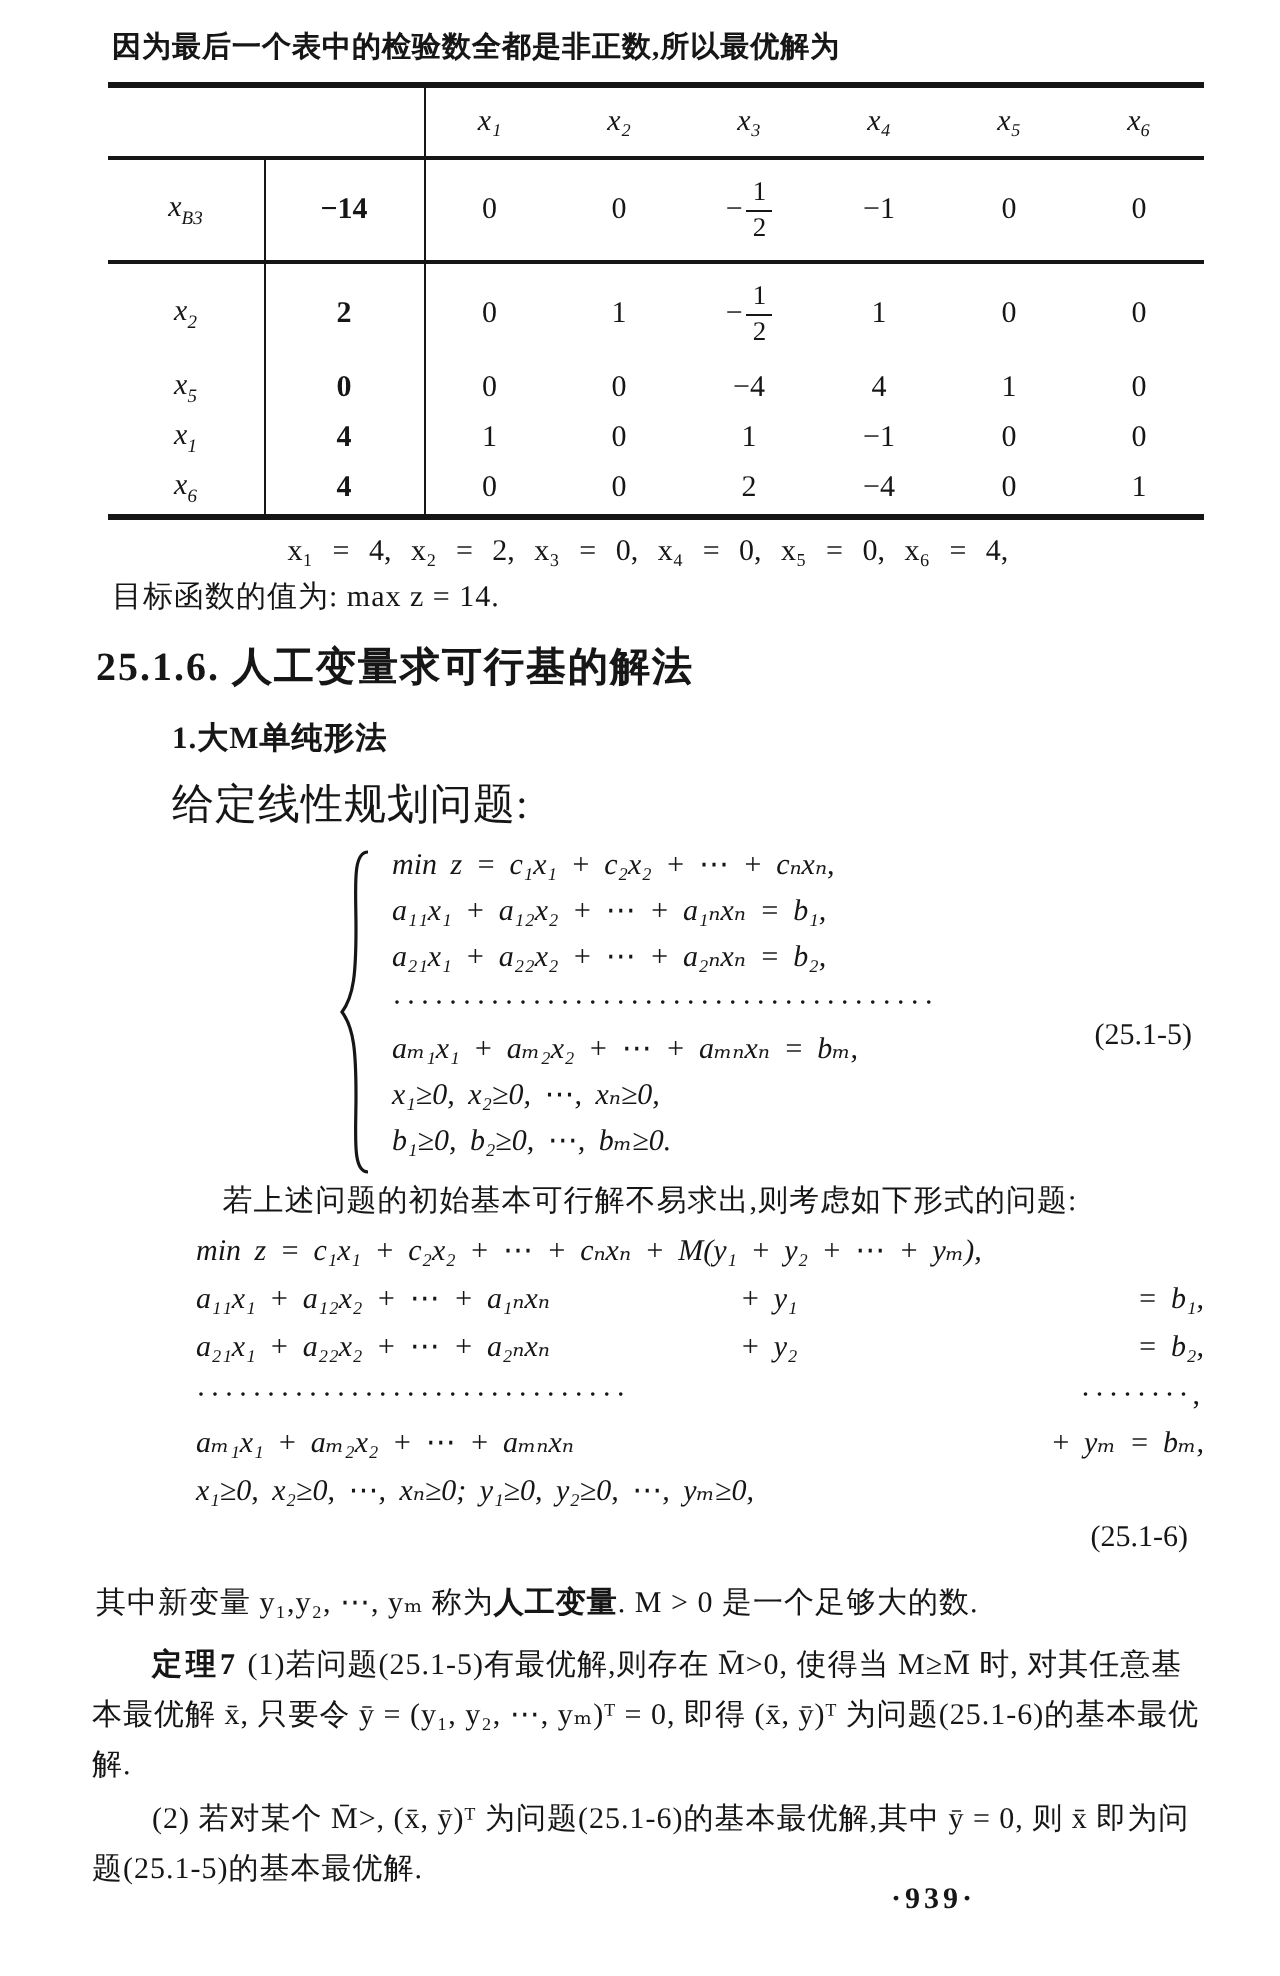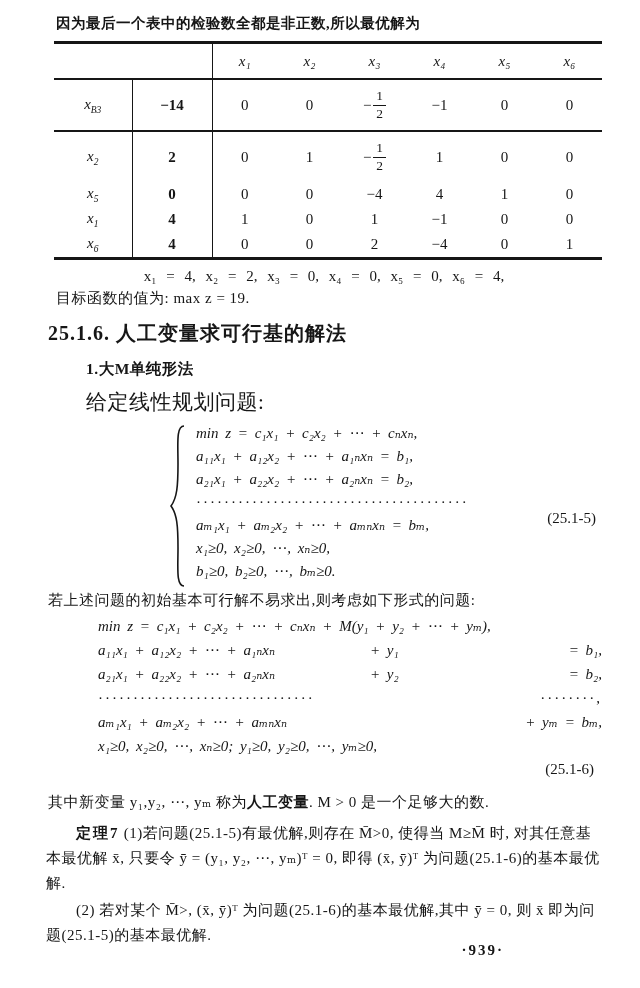--- a/index.html
+++ b/index.html
@@ -35,35 +35,35 @@
   .sub1{font-size:15.5px;font-weight:bold;margin:12px 0 0 40px;}
   .sub2{font-size:21px;margin:8px 0 0 40px;}
   
   .eq5{position:relative;margin:6px 0 0 0;}
   .eq5body{margin-left:150px;font-size:15px;line-height:23px;}
   .math-line{font-style:italic;word-spacing:3px;white-space:nowrap;}
   .dots-line{font-style:normal;letter-spacing:2px;}
   .brace{position:absolute;left:122px;top:2px;}
   .eq5label{position:absolute;right:6px;top:88px;font-size:15px;font-style:normal;}
   
-  .consider{font-size:15px;margin:8px 0 0 2px;}
+  .consider{font-size:15px;margin:8px 0 0 2px;text-align:center;}
   .eq6{margin:4px 0 0 0;font-size:15px;line-height:24px;}
   .eq6 .full{margin-left:52px;}
   .eq6row{display:flex;margin-left:52px;}
   .e6left{width:272px;}
   .e6mid{width:130px;}
   .e6right{margin-left:auto;text-align:right;}
   .eq6label{text-align:right;margin-right:8px;font-size:15px;line-height:22px;}
   
   .pnew{font-size:15px;margin:10px 0 0 2px;line-height:25px;}
   .thm{font-size:15px;margin:6px 0 0 0;text-indent:30px;line-height:25px;}
   .thm2{font-size:15px;margin:2px 0 0 0;text-indent:30px;line-height:25px;}
   .thm-head{font-weight:bold;letter-spacing:2px;}
   .bold{font-weight:bold;}
-  .pagenum{position:absolute;top:942px;right:136px;font-size:15px;font-weight:bold;letter-spacing:2px;}
+  .pagenum{position:absolute;top:942px;right:152px;font-size:15px;font-weight:bold;letter-spacing:2px;}
 </style>
 </head>
 <body>
 
 <div class="page">
 
   <p class="intro cjk">因为最后一个表中的检验数全都是非正数,所以最优解为</p>
 
   <table class="simplex">
     <colgroup>
@@ -149,21 +149,21 @@
       <td>0</td>
       <td>2</td>
       <td>−4</td>
       <td>0</td>
       <td>1</td>
     </tr>
   </tbody>
     </table>
 
   <div class="sol">x₁ = 4, x₂ = 2, x₃ = 0, x₄ = 0, x₅ = 0, x₆ = 4,</div>
-  <p class="obj cjk">目标函数的值为:  max z = 19.</p>
+  <p class="obj cjk">目标函数的值为:  max z = 14.</p>
 
   <h2 class="sect cjk">25.1.6.  人工变量求可行基的解法</h2>
   <p class="sub1 cjk">1.大M单纯形法</p>
   <p class="sub2 cjk">给定线性规划问题:</p>
 
   <div class="eq5">
     <span class="brace">
       <svg width="18" height="164" viewBox="0 0 18 164" xmlns="http://www.w3.org/2000/svg">
         <path d="M16 2 C8 2 10 20 10 40 C10 62 9 74 3 82 C9 90 10 102 10 124 C10 144 8 162 16 162" fill="none" stroke="#161616" stroke-width="1.6"></path>
       </svg>

